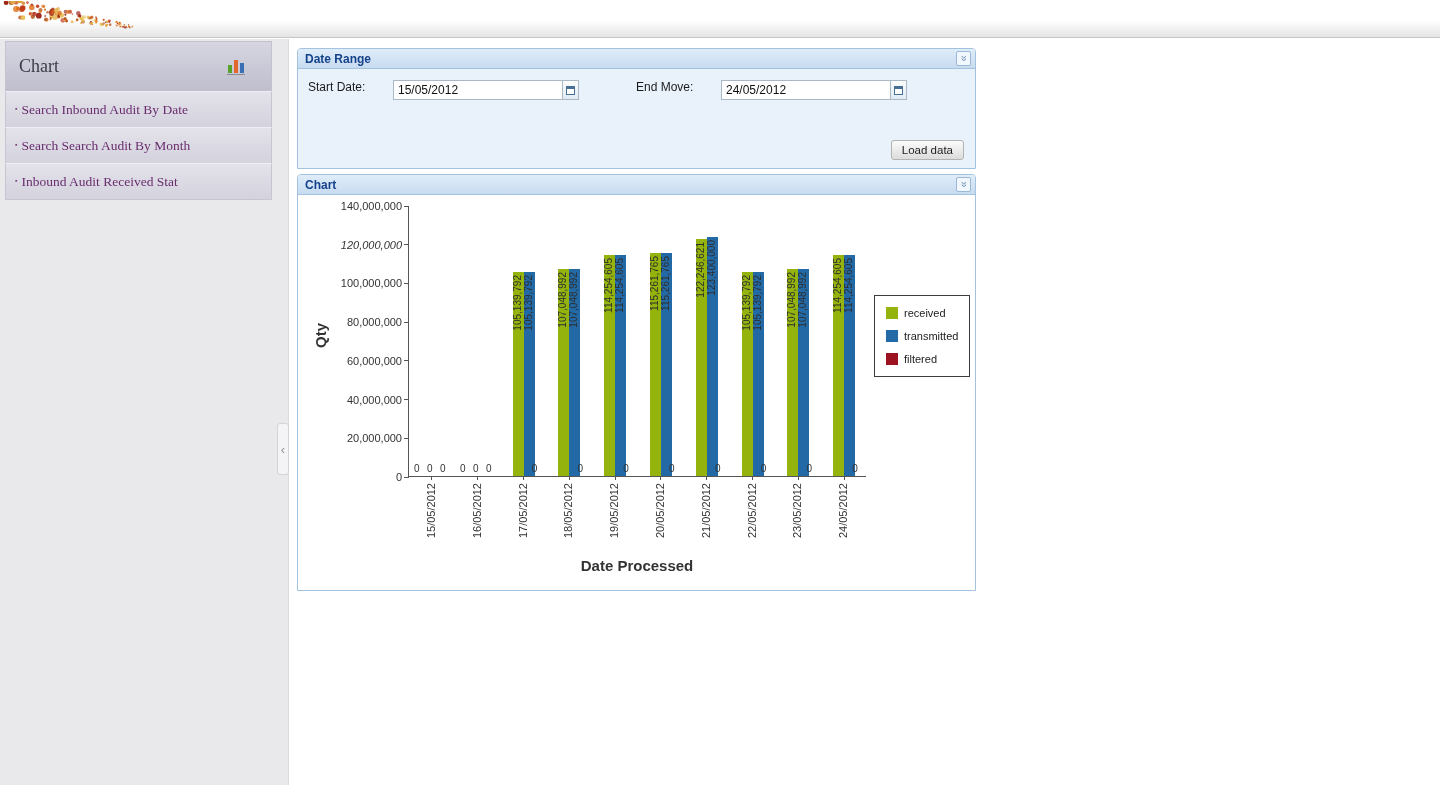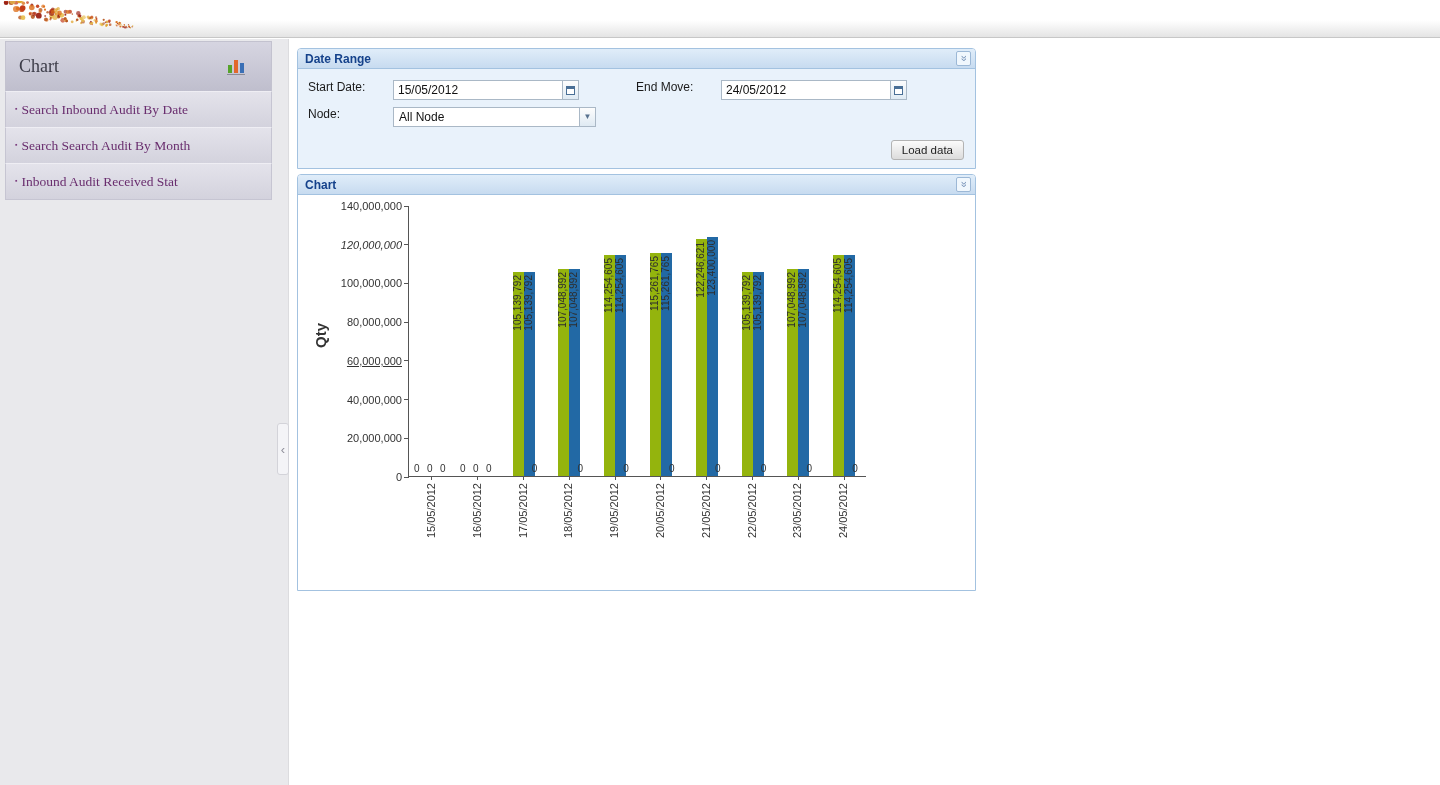--- a/index.html
+++ b/index.html
@@ -251,50 +251,41 @@
             </span>
         </span>
         <span class="form-label end">End Move:</span>
         <span class="field">
           <input class="textfield" value="24/05/2012" style="">
           <span class="trigger">
               <span class="cal-icon"></span>
             </span>
         </span>
       </div>
-      <div class="form-row">
-        <span class="form-label">Node:</span>
-        <span class="field">
-          <span class="select-text">All Node</span>
-          <span class="trigger">
-              <span class="dd-glyph">▼</span>
-            </span>
-        </span>
-      </div>
       <button class="load-btn">Load data</button>
     </div>
   </section>
 
   <section class="panel chartpanel">
     <div class="panel-header">
       <span class="panel-title">Chart</span>
       <span class="panel-tool">
         <span class="tool-glyph">«</span>
       </span>
     </div>
     <div class="chart-body">
       <div class="y-title">Qty</div>
       <div class="plot" id="plot">
           <div class="ytick-label" style="top: 265px;">0</div>
           <div class="ytick-mark" style="top: 270.5px;"></div>
           <div class="ytick-label" style="top: 226.286px;">20,000,000</div>
           <div class="ytick-mark" style="top: 231.786px;"></div>
           <div class="ytick-label" style="top: 187.571px;">40,000,000</div>
           <div class="ytick-mark" style="top: 193.071px;"></div>
-          <div class="ytick-label" style="top: 148.857px; text-decoration: underline;">60,000,000</div>
+          <div class="ytick-label" style="top: 148.857px;">60,000,000</div>
           <div class="ytick-mark" style="top: 154.357px;"></div>
           <div class="ytick-label" style="top: 110.143px;">80,000,000</div>
           <div class="ytick-mark" style="top: 115.643px;"></div>
           <div class="ytick-label" style="top: 71.4286px;">100,000,000</div>
           <div class="ytick-mark" style="top: 76.9286px;"></div>
           <div class="ytick-label" style="top: 32.7143px; font-style: italic;">120,000,000</div>
           <div class="ytick-mark" style="top: 38.2143px;"></div>
           <div class="ytick-label" style="top: -6px;">140,000,000</div>
           <div class="ytick-mark" style="top: -0.5px;"></div>
           <div class="xcat-label" style="left: 15.9px;">15/05/2012</div>
@@ -357,16 +348,31 @@
           <div class="bar-label" style="left: 388.3px; top: 66px;">107,048,992</div>
           <div class="zero-label" style="left: 395.3px;">0</div>
           <div class="xcat-label" style="left: 428.1px;">24/05/2012</div>
           <div class="xtick-mark" style="left: 434.6px;"></div>
           <div class="bar" style="left: 424.1px; height: 221px; background: rgb(148, 180, 13);"></div>
           <div class="bar-label" style="left: 423.1px; top: 52px;">114,254,605</div>
           <div class="bar" style="left: 435.1px; height: 221px; background: rgb(34, 105, 165);"></div>
           <div class="bar-label" style="left: 434.1px; top: 52px;">114,254,605</div>
           <div class="zero-label" style="left: 441.1px;">0</div>
         </div>
+      <div class="x-title">Date Processed</div>
+      <div class="legend">
+        <div class="legend-item">
+          <span class="swatch" style="background: rgb(148, 180, 13);"></span>
+          <span>received</span>
+        </div>
+        <div class="legend-item">
+          <span class="swatch" style="background: rgb(34, 105, 165);"></span>
+          <span>transmitted</span>
+        </div>
+        <div class="legend-item">
+          <span class="swatch" style="background: rgb(157, 18, 32);"></span>
+          <span>filtered</span>
+        </div>
+      </div>
     </div>
   </section>
 
 </main>
 
 </body></html>

